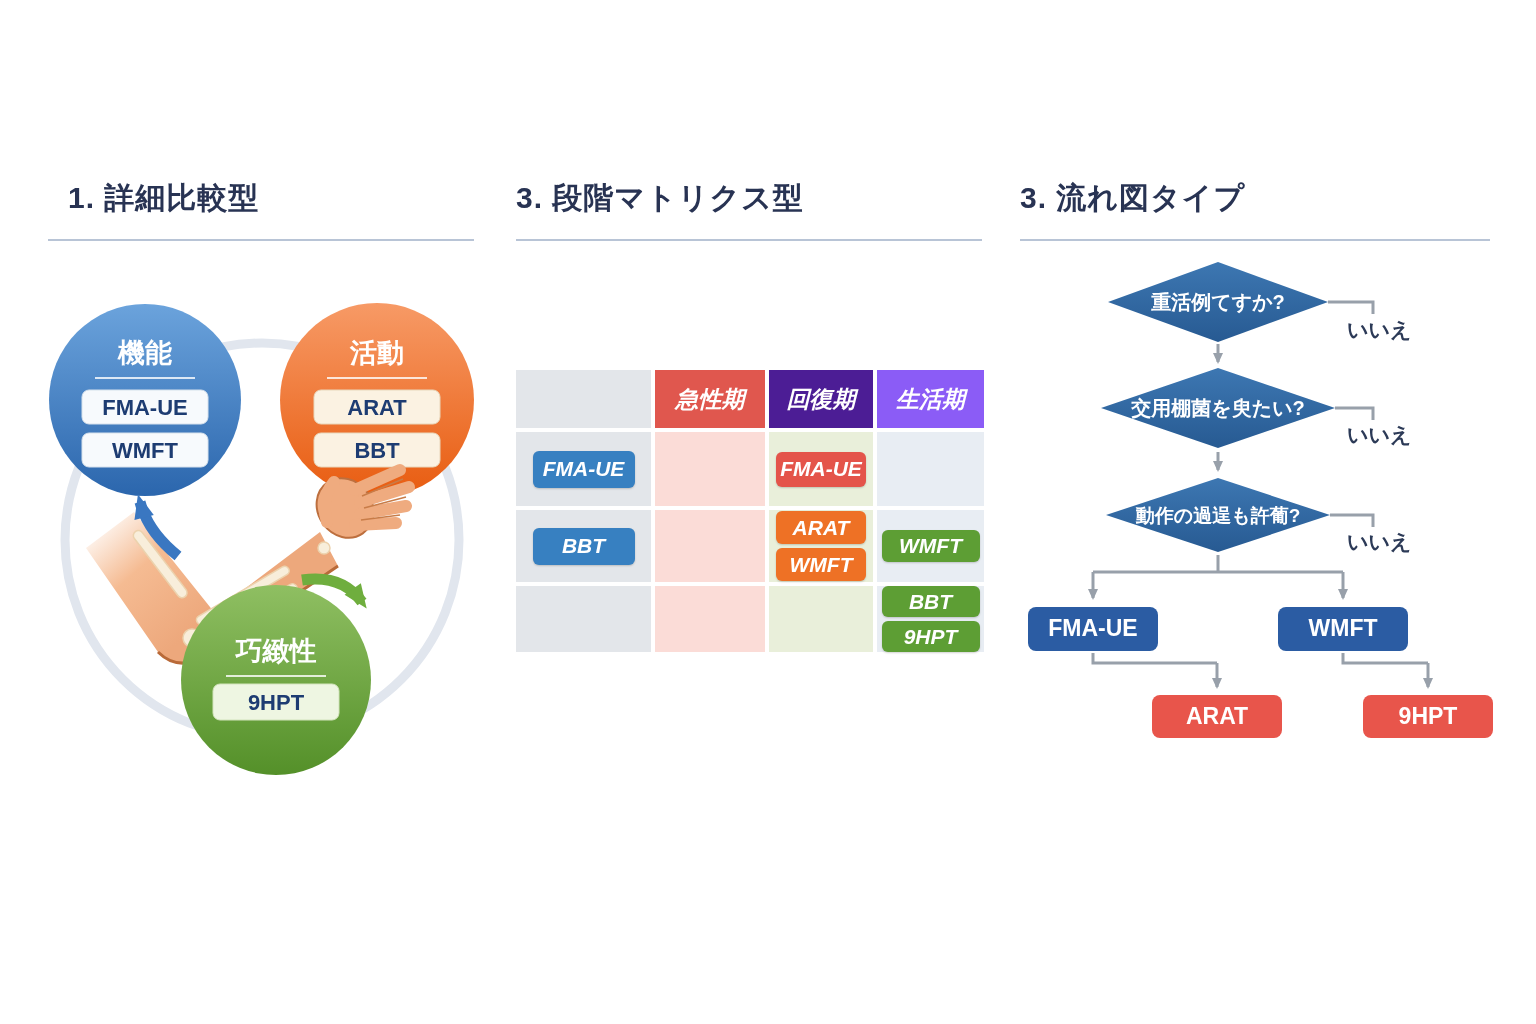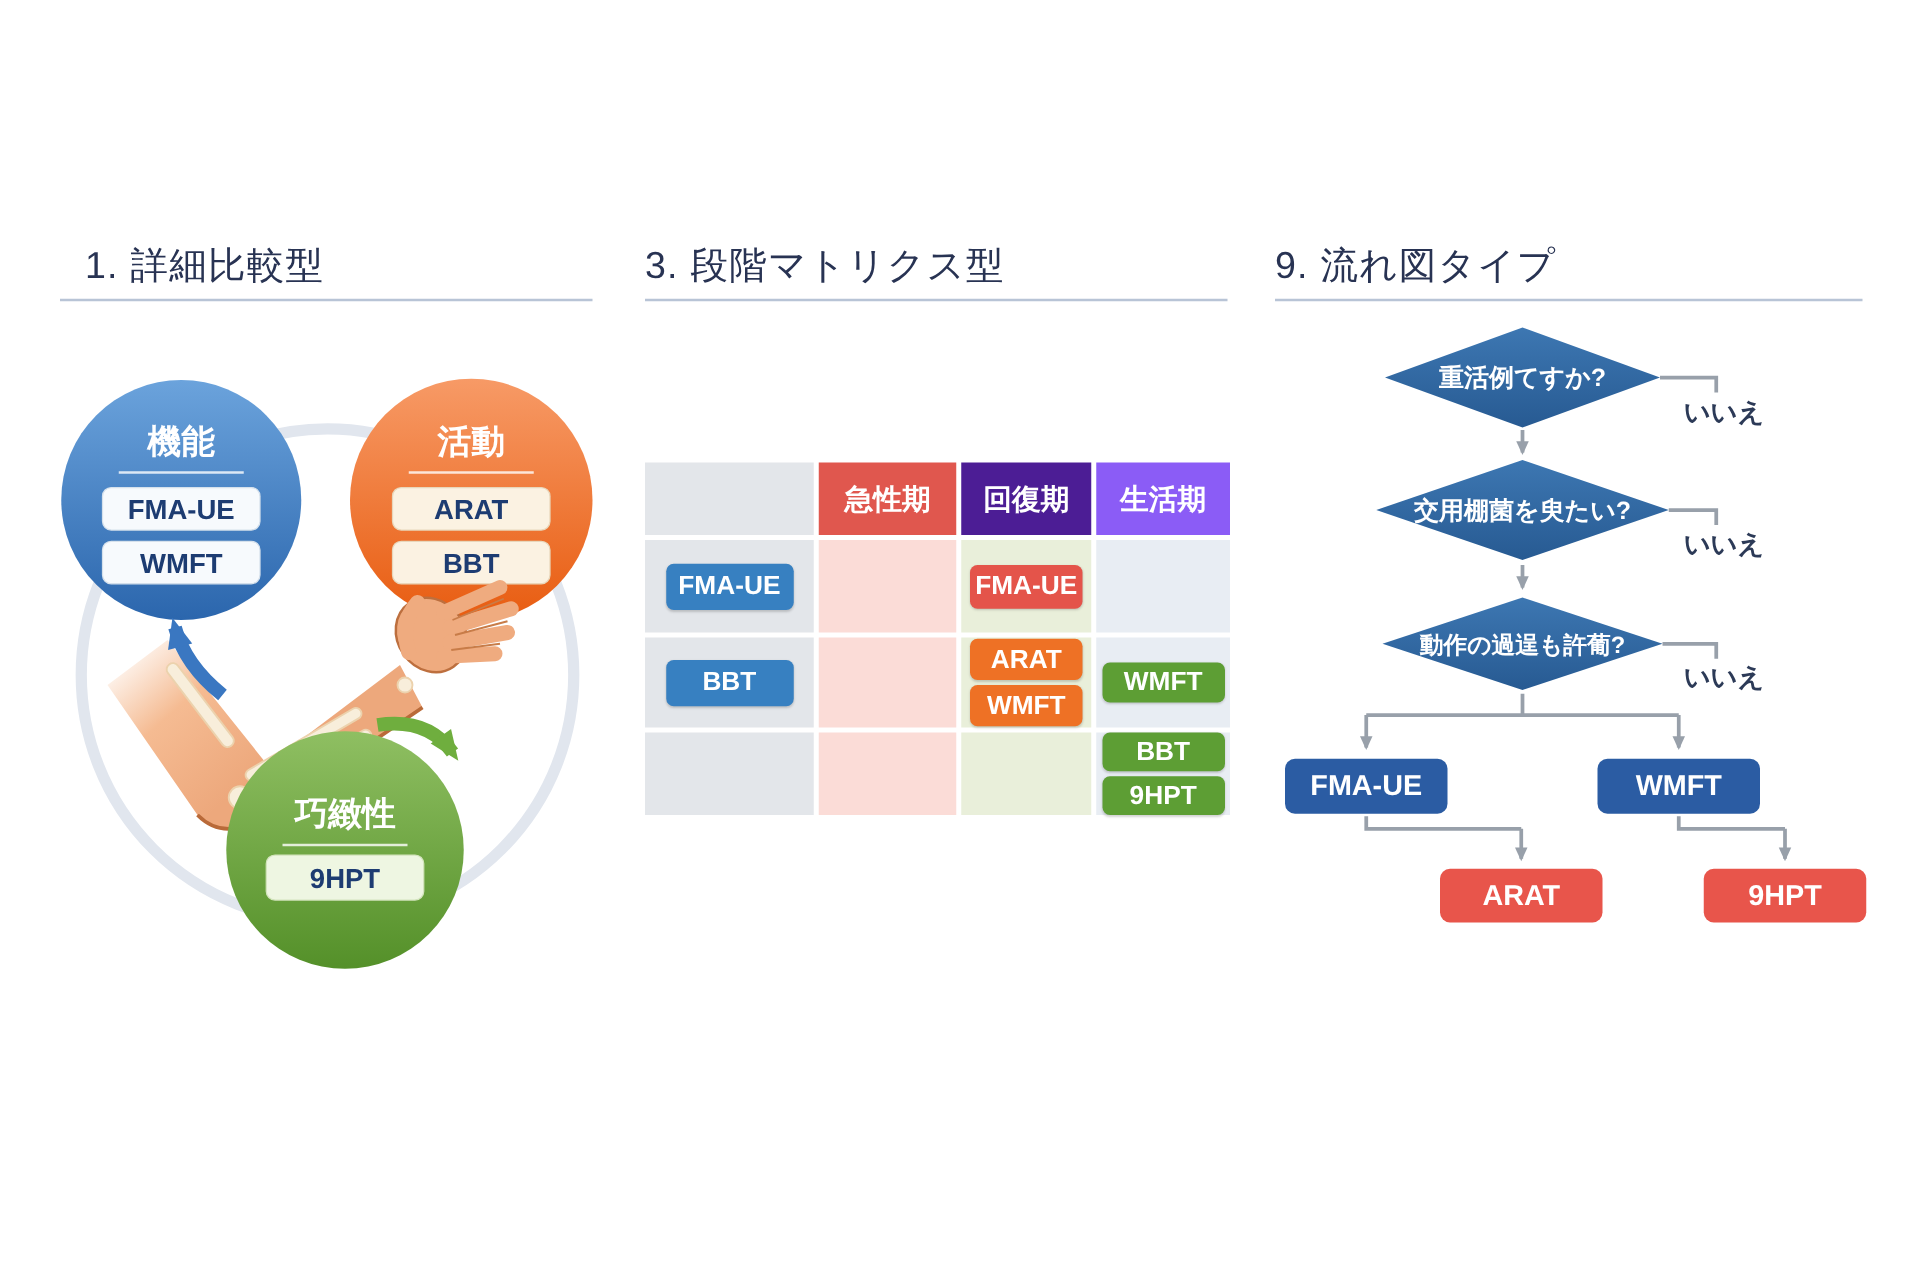--- a/index.html
+++ b/index.html
@@ -1,31 +1,31 @@
 <!DOCTYPE html>
 <html><head>
 <meta charset="utf-8">
 <style>
   html,body{margin:0;padding:0;}
   body{
     width:1536px;height:1024px;position:relative;background:#ffffff;
     font-family:"Liberation Sans","DejaVu Sans",sans-serif;overflow:hidden;
   }
   .panel-title{
-    position:absolute;top:192px;font-size:30px;font-weight:400;color:#283353;
+    position:absolute;top:178px;font-size:30px;font-weight:700;color:#283353;
     letter-spacing:1px;white-space:nowrap;
   }
   .title-rule{position:absolute;top:239px;height:2px;background:#b8c4d6;}
   
   .matrix{
     position:absolute;left:516px;top:370px;
     display:grid;grid-template-columns:135px 110px 104px 107px;
     grid-template-rows:58px 74px 72px 66px;gap:4px;
   }
-  .mcell{display:flex;align-items:center;justify-content:center;flex-direction:column;gap:4px;}
+  .mcell{display:flex;align-items:center;justify-content:center;flex-direction:column;gap:4px;font-style:italic;}
   .mhead{font-size:23px;font-weight:700;color:#ffffff;}
   .c-gray{background:#e3e6ea;}
   .c-pink{background:#fbdcd7;}
   .c-lgreen{background:#e9efda;}
   .c-lblue{background:#e8edf3;}
   .h-acute{background:#e0574e;}
   .h-recovery{background:#4c1d95;}
   .h-life{background:#8b5cf6;}
   .pill{
     border-radius:6px;color:#fff;font-weight:700;font-size:21px;
@@ -37,21 +37,21 @@
   .pill-orange{background:#ee7125;width:90px;height:33px;}
   .pill-green{background:#5d9e34;width:98px;height:32px;}
   svg{position:absolute;}
   svg text{font-family:"Liberation Sans","DejaVu Sans",sans-serif;}
 </style>
 </head>
 <body>
 
 <div class="panel-title" style="left:68px">1. 詳細比較型</div>
 <div class="panel-title" style="left:516px">3. 段階マトリクス型</div>
-<div class="panel-title" style="left:1020px">9. 流れ図タイプ</div>
+<div class="panel-title" style="left:1020px">3. 流れ図タイプ</div>
 <div class="title-rule" style="left:48px;width:426px"></div>
 <div class="title-rule" style="left:516px;width:466px"></div>
 <div class="title-rule" style="left:1020px;width:470px"></div>
 
 <svg width="460" height="545" viewBox="0 0 460 545" style="left:40px;top:260px">
   <defs>
     <linearGradient id="gBlue" x1="0" y1="0" x2="0" y2="1">
       <stop offset="0" stop-color="#6ba3dc"></stop>
         <stop offset="1" stop-color="#2b66ad"></stop>
     </linearGradient>

